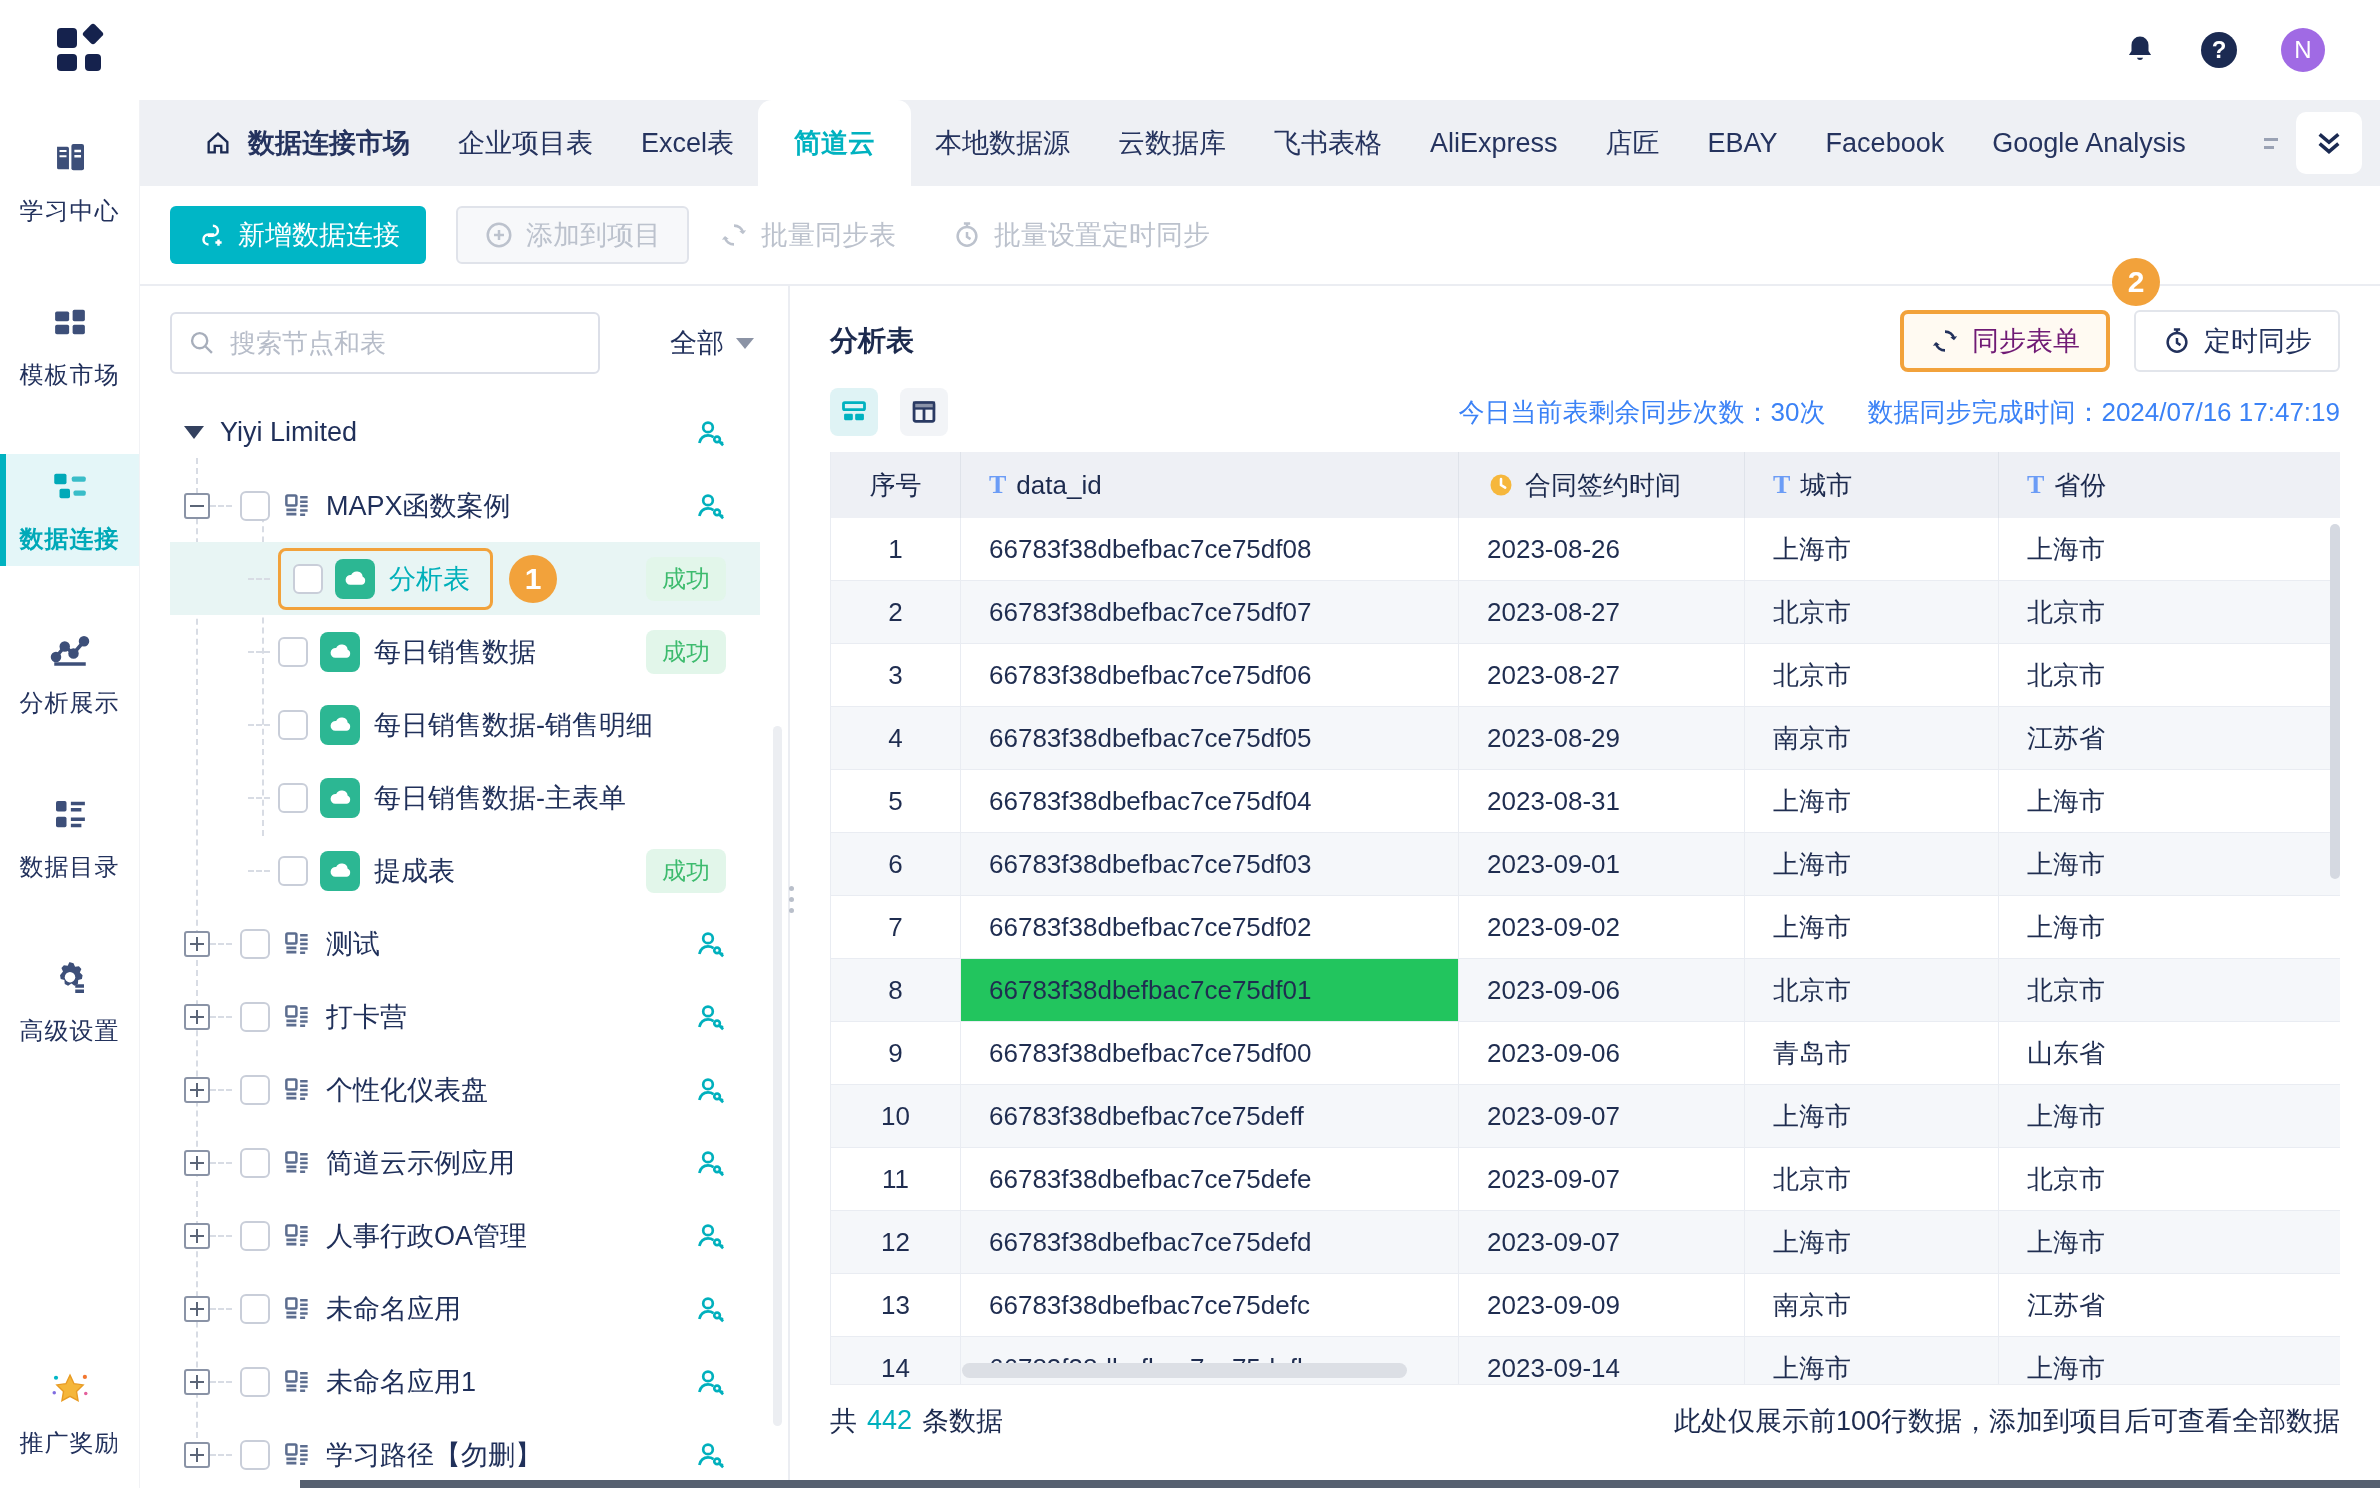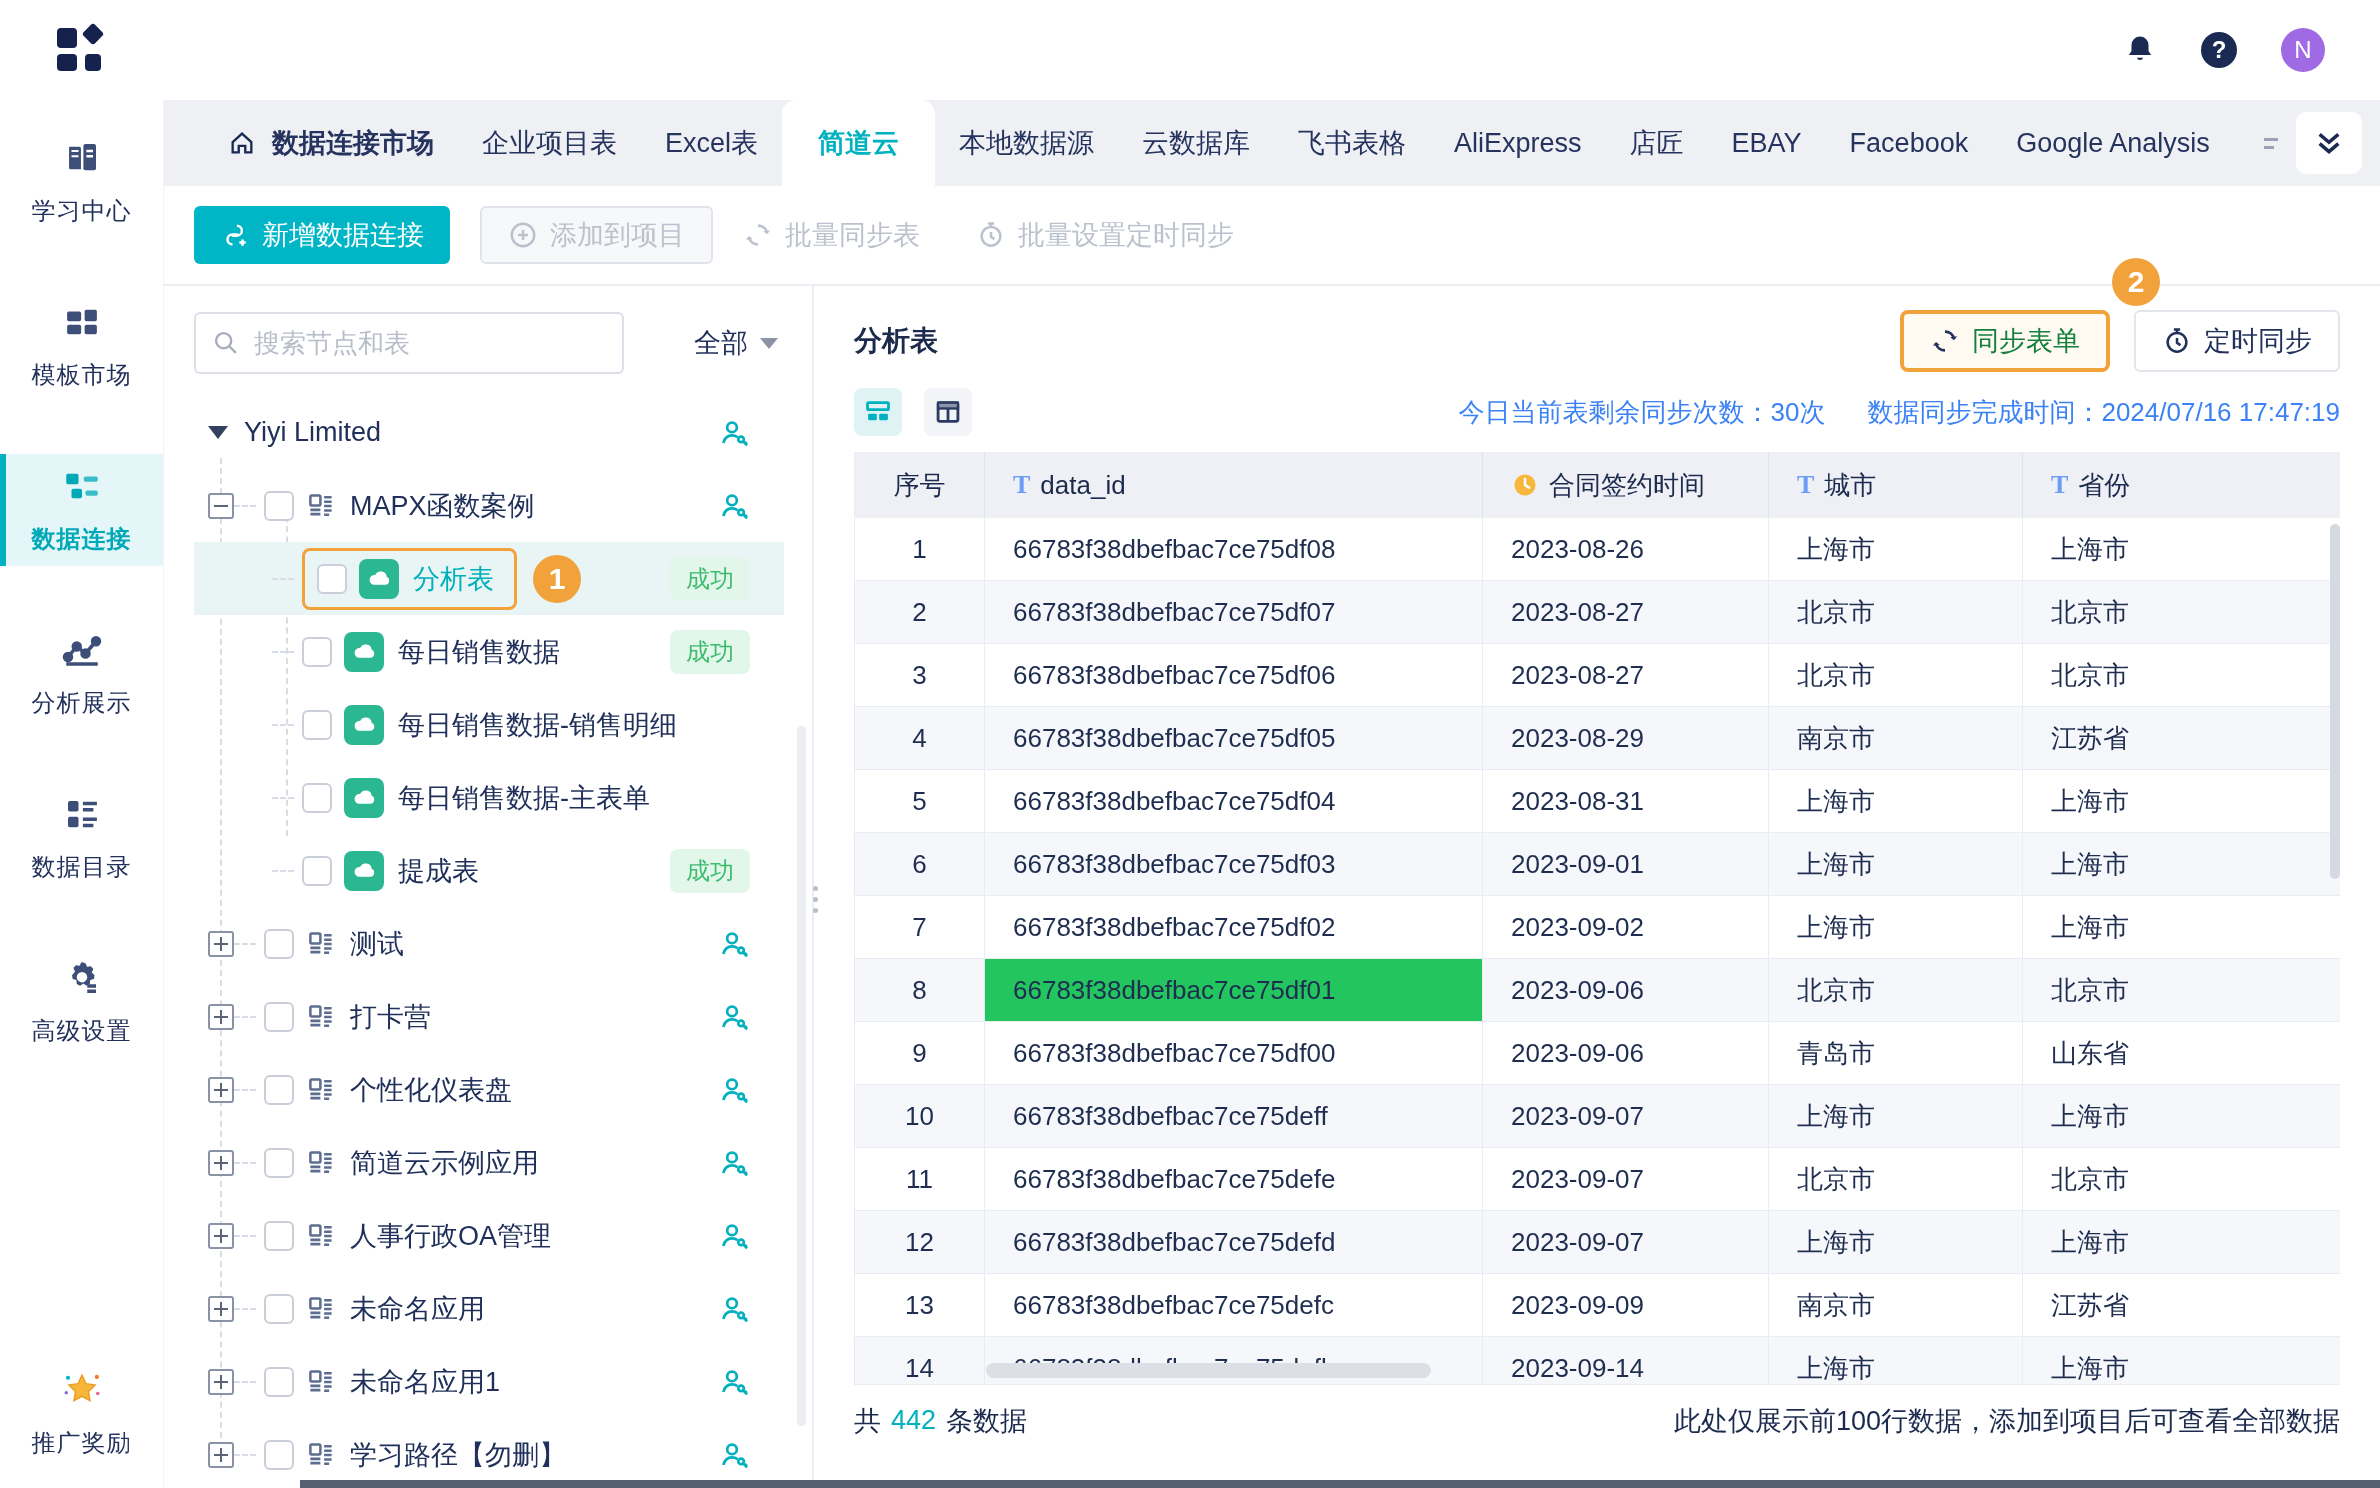--- a/index.html
+++ b/index.html
@@ -15,21 +15,21 @@
   .logo .b { left:30px; top:2px; width:16px; height:16px; transform:rotate(45deg); border-radius:3px; }
   .logo .c { left:2px; top:30px; width:20px; height:17px; }
   .logo .d { left:30px; top:30px; width:16px; height:17px; }
   .top-icons { margin-left:auto; display:flex; align-items:center; gap:44px; }
   .bell svg { width:34px; height:34px; display:block; }
   .help { width:36px; height:36px; border-radius:50%; background:#1b2a52; color:#fff; font-weight:bold; font-size:24px; display:flex; align-items:center; justify-content:center; }
   .avatar { width:44px; height:44px; border-radius:50%; background:#a06ae4; color:#fff; font-size:24px; display:flex; align-items:center; justify-content:center; }
 
   
   .shell { flex:1; display:flex; min-height:0; }
-  .sidebar { width:164px; background:#fff; display:flex; flex-direction:column; align-items:stretch; padding-top:26px; border-right:1px solid #f1f2f5; }
+  .sidebar { width:140px; background:#fff; display:flex; flex-direction:column; align-items:stretch; padding-top:26px; border-right:1px solid #f1f2f5; }
   .sb-item { height:112px; margin-bottom:52px; display:flex; flex-direction:column; align-items:center; justify-content:center; gap:12px; cursor:pointer; position:relative; color:#3d4f79; }
   .sb-item .sb-label { font-size:24px; color:#22315c; letter-spacing:1px; }
   .sb-item svg { width:42px; height:42px; }
   .sb-item.active { background:#e4f6f8; color:#00a9b8; }
   .sb-item.active .sb-label { color:#00a9b8; font-weight:bold; }
   .sb-item.active::before { content:""; position:absolute; left:0; top:0; bottom:0; width:6px; background:#00b2c0; }
   .sb-spacer { flex:1; }
   .sb-item.bottom { margin-bottom:18px; }
 
   .rightcol { flex:1; display:flex; flex-direction:column; min-width:0; }
@@ -95,21 +95,21 @@
   .badge { margin-left:auto; background:#e2f6ea; color:#3dbb6e; font-size:24px; padding:6px 16px; border-radius:8px; flex:0 0 auto; }
   .tscroll { position:absolute; right:6px; top:440px; width:9px; height:700px; background:#eceef2; border-radius:5px; }
   .splitter { position:absolute; right:-6px; top:600px; display:flex; flex-direction:column; gap:6px; z-index:3; }
   .splitter i { width:5px; height:5px; border-radius:50%; background:#b9bfca; }
 
   
   .mainpanel { flex:1; min-width:0; padding:24px 40px 0 40px; display:flex; flex-direction:column; position:relative; }
   .main-head { display:flex; align-items:center; }
   .ptitle { font-size:28px; font-weight:bold; color:#1c2a4e; }
   .head-btns { margin-left:auto; display:flex; align-items:center; gap:24px; position:relative; }
-  .sync-btn { display:flex; align-items:center; gap:12px; height:62px; padding:12px 26px; background:#fffaf2; border:4px solid #f2a23b; border-radius:8px; font-size:27px; color:#15803d; font-family:inherit; cursor:pointer; }
+  .sync-btn { display:flex; align-items:center; gap:12px; height:62px; padding:12px 26px; background:#fffaf2; border:4px solid #f2a23b; border-radius:8px; font-size:27px; color:#701a75; font-family:inherit; cursor:pointer; }
   .timer-btn { display:flex; align-items:center; gap:12px; height:62px; padding:0 26px; background:#fff; border:2px solid #e2e5eb; border-radius:6px; font-size:27px; color:#22315c; font-family:inherit; cursor:pointer; }
   .sync-btn svg, .timer-btn svg { width:30px; height:30px; color:#22315c; }
   .head-btns .num-circle { position:absolute; top:-52px; right:180px; margin:0; }
 
   .view-row { margin-top:16px; display:flex; align-items:center; }
   .vt { width:48px; height:48px; border-radius:8px; display:flex; align-items:center; justify-content:center; cursor:pointer; }
   .vt svg { width:28px; height:28px; }
   .vt.active { background:#dff3f5; }
   .vt.inactive { background:#f2f4f7; margin-left:22px; }
   .sync-info { margin-left:auto; display:flex; gap:42px; font-size:26px; color:#3b82f6; white-space:nowrap; }

